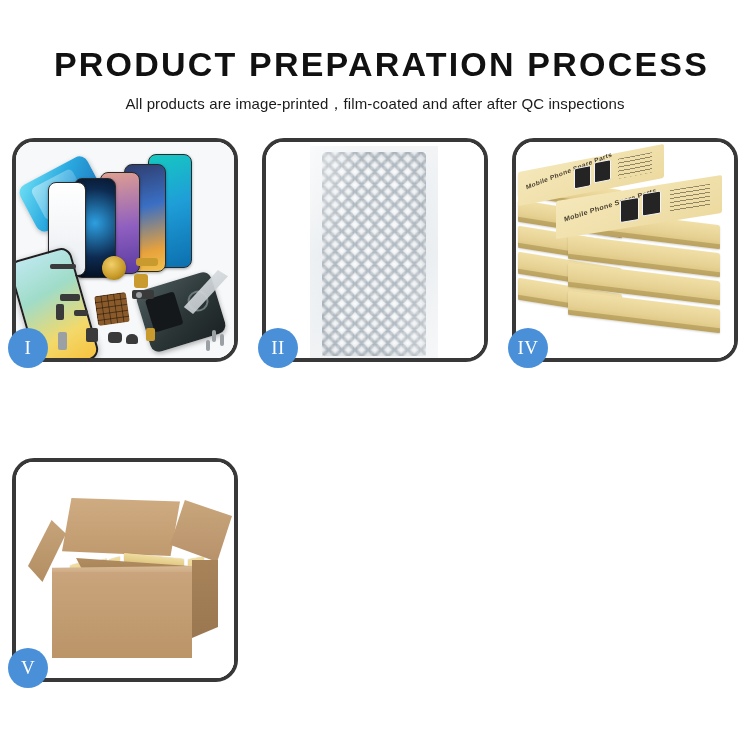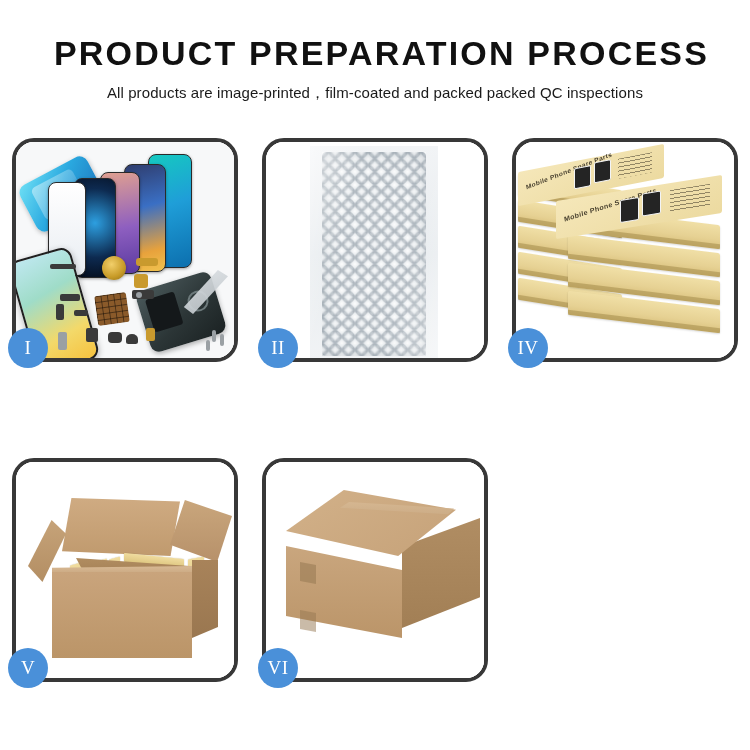--- a/index.html
+++ b/index.html
@@ -21,21 +21,21 @@
     padding-top: 36px;
     text-align: center;
   }
   .main-title {
     font-family: "Liberation Sans", sans-serif;
     font-size: 34px;
     font-weight: 700;
     letter-spacing: 2.2px;
     color: #111111;
     line-height: 1.05;
-    margin: 0;
+    margin: 11px;
     white-space: nowrap;
     padding-left: 13px;
   }
   .sub-title {
     font-family: "Liberation Sans", sans-serif;
     font-size: 15px;
     font-weight: 400;
     letter-spacing: 0.1px;
     color: #1a1a1a;
     margin: 12px 0 0 0;
@@ -363,21 +363,21 @@
     position:absolute; left:34px; top:148px; width:16px; height:22px;
     background:rgba(150,120,82,.5);
     clip-path:polygon(0 0, 100% 14%, 100% 100%, 0 86%);
   }
 </style>
 </head>
 <body>
 
 <div class="header">
   <div class="main-title">PRODUCT PREPARATION PROCESS</div>
-  <div class="sub-title">All products are image-printed，film-coated and packed packed QC inspections</div>
+  <div class="sub-title">All products are image-printed，film-coated and after after QC inspections</div>
 </div>
 
 <div class="grid">
 
   <div class="panel">
     <div class="panel-inner">
       <div class="p1-bg"></div>
       <div class="blue-film"></div>
       <div class="phone-fan">
         <div class="pf pf1"></div>
@@ -494,26 +494,14 @@
         <div class="kbar" style="left:120px;top:10px;width:16px;height:28px;transform:skewY(-10deg);"></div>
       </div>
       <div class="c5-flap-front"></div>
       <div class="c5-rim"></div>
       <div class="c5-body"></div>
       <div class="c5-side"></div>
     </div>
     <div class="badge">V</div>
   </div>
 
-  <div class="panel">
-    <div class="panel-inner">
-      <div class="p6-bg"></div>
-      <div class="c6-right"></div>
-      <div class="c6-front"></div>
-      <div class="c6-top"></div>
-      <div class="c6-tape"></div>
-      <div class="c6-tab1"></div>
-      <div class="c6-tab2"></div>
-    </div>
-    <div class="badge">VI</div>
-  </div>
 
 </div>
 
 </body></html>

